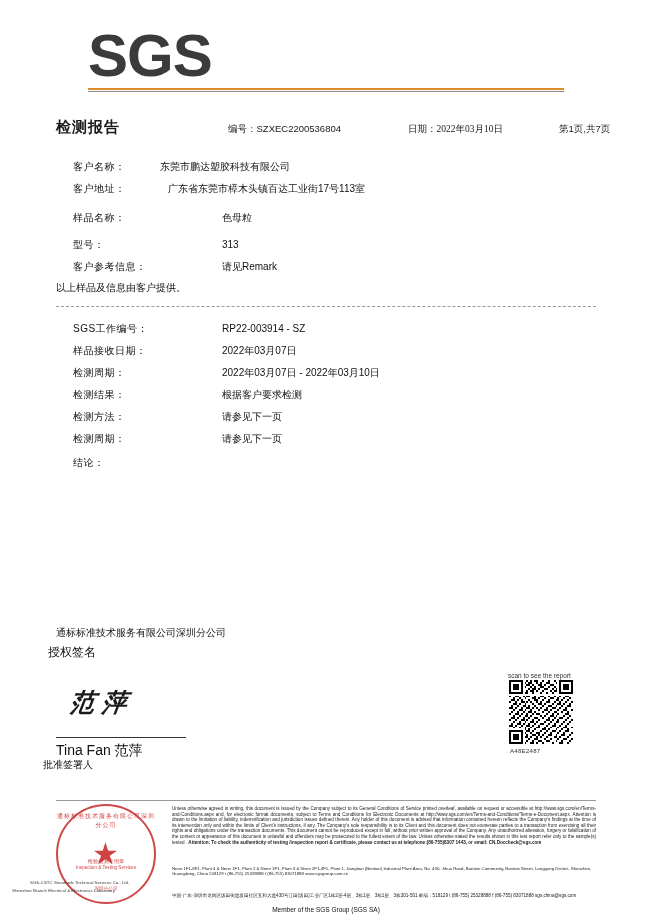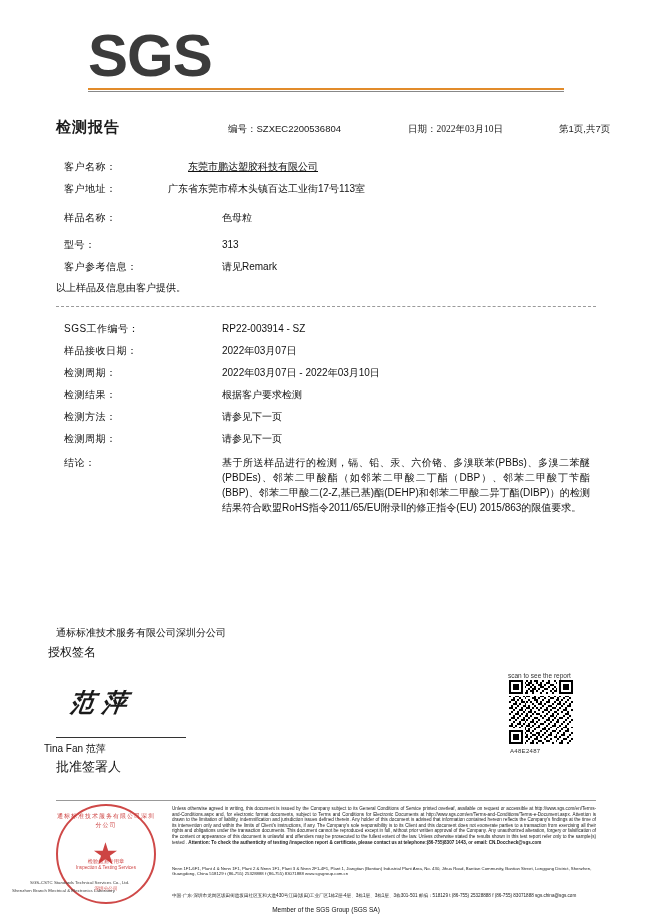--- a/index.html
+++ b/index.html
@@ -91,21 +91,21 @@
     margin-left: 36px;
   }
   
   .field {
     position: absolute;
     font-size: 10px;
     color: #111;
   }
   .field .lbl {
     position: absolute;
-    left: 8px;
+    left: 17px;
     top: 0;
     width: 150px;
     letter-spacing: 0.5px;
   }
   .field .val {
     position: absolute;
     left: 166px;
     top: 0;
     width: 420px;
     line-height: 14px;
@@ -162,30 +162,30 @@
   }
   .sig-line {
     position: absolute;
     left: 56px;
     top: 737px;
     width: 130px;
     border-top: 1px solid #333;
   }
   .sig-name {
     position: absolute;
-    left: 44px;
+    left: 56px;
     top: 742px;
+    font-size: 14px;
+    color: #111;
+  }
+  .sig-role {
+    position: absolute;
+    left: 43px;
+    top: 758px;
     font-size: 10px;
-    color: #111;
-  }
-  .sig-role {
-    position: absolute;
-    left: 56px;
-    top: 758px;
-    font-size: 13px;
     color: #111;
   }
   
   .qr-caption {
     position: absolute;
     left: 508px;
     top: 672px;
     font-size: 6.5px;
     color: #333;
   }
@@ -355,21 +355,21 @@
     <div class="logo-rule"></div>
     <div class="logo-rule2"></div>
 
     <div class="report-title">检测报告</div>
     <div class="hdr-no">编号：SZXEC2200536804</div>
     <div class="hdr-date">日期：2022年03月10日</div>
     <div class="hdr-page">第1页,共7页</div>
 
     <div class="field" style="left:56px; top:160px; width:540px;">
       <span class="lbl">客户名称：</span>
-      <span class="val" style="left:132px;text-decoration:underline;">东莞市鹏达塑胶科技有限公司</span>
+      <span class="val" style="left:104px;">东莞市鹏达塑胶科技有限公司</span>
     </div>
     <div class="field" style="left:56px; top:182px; width:540px;">
       <span class="lbl">客户地址：</span>
       <span class="val" style="left:112px;">广东省东莞市樟木头镇百达工业街17号113室</span>
     </div>
 
     <div class="field" style="left:56px; top:211px; width:540px;">
       <span class="lbl">样品名称：</span>
       <span class="val">色母粒</span>
     </div>
@@ -407,21 +407,20 @@
       <span class="val">请参见下一页</span>
     </div>
     <div class="field" style="left:56px; top:432px; width:540px;">
       <span class="lbl">检测周期：</span>
       <span class="val">请参见下一页</span>
     </div>
 
     <div class="field" style="left:56px; top:456px; width:150px;">
       <span class="lbl">结论：</span>
     </div>
-    <div class="conclusion-text" style="top:455px;">基于所送样品进行的检测，镉、铅、汞、六价铬、多溴联苯(PBBs)、多溴二苯醚(PBDEs)、邻苯二甲酸酯（如邻苯二甲酸二丁酯（DBP）、邻苯二甲酸丁苄酯(BBP)、邻苯二甲酸二(2-Z,基已基)酯(DEHP)和邻苯二甲酸二异丁酯(DIBP)）的检测结果符合欧盟RoHS指令2011/65/EU附录II的修正指令(EU) 2015/863的限值要求。</div>
 
     <div class="sig-company">通标标准技术服务有限公司深圳分公司</div>
     <div class="sig-label">授权签名</div>
     <div class="sig-script">范萍</div>
     <div class="sig-line"></div>
     <div class="sig-name">Tina Fan 范萍</div>
     <div class="sig-role">批准签署人</div>
 
     <div class="qr-caption">scan to see the report</div>
     <div class="qr-inner">

